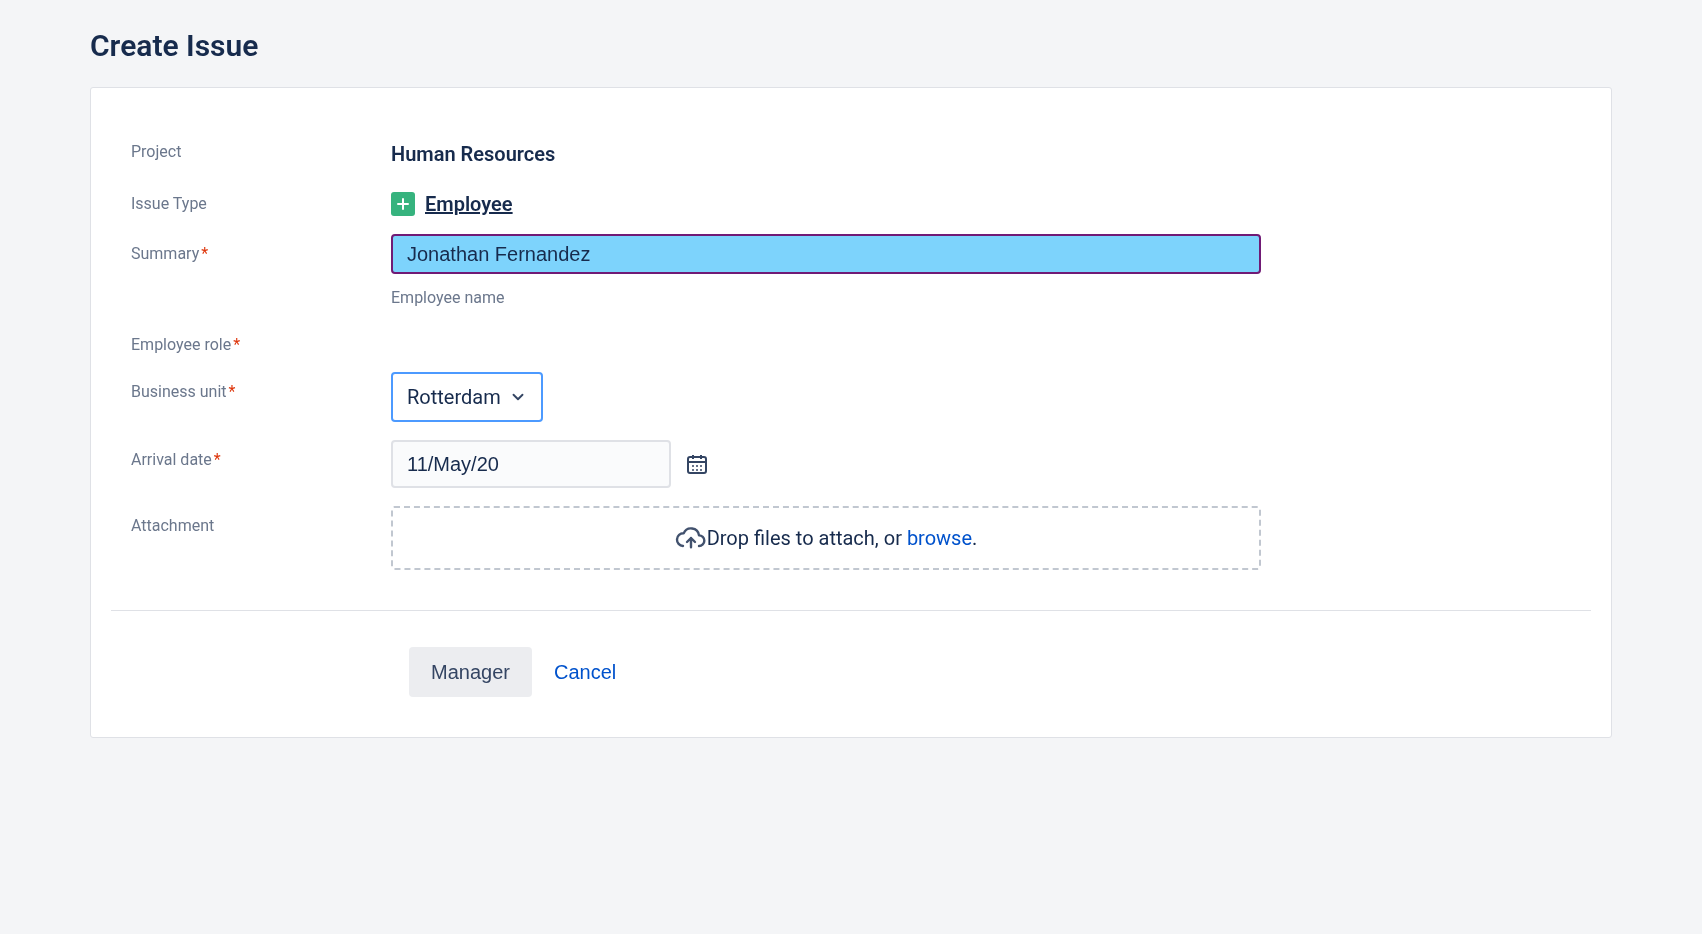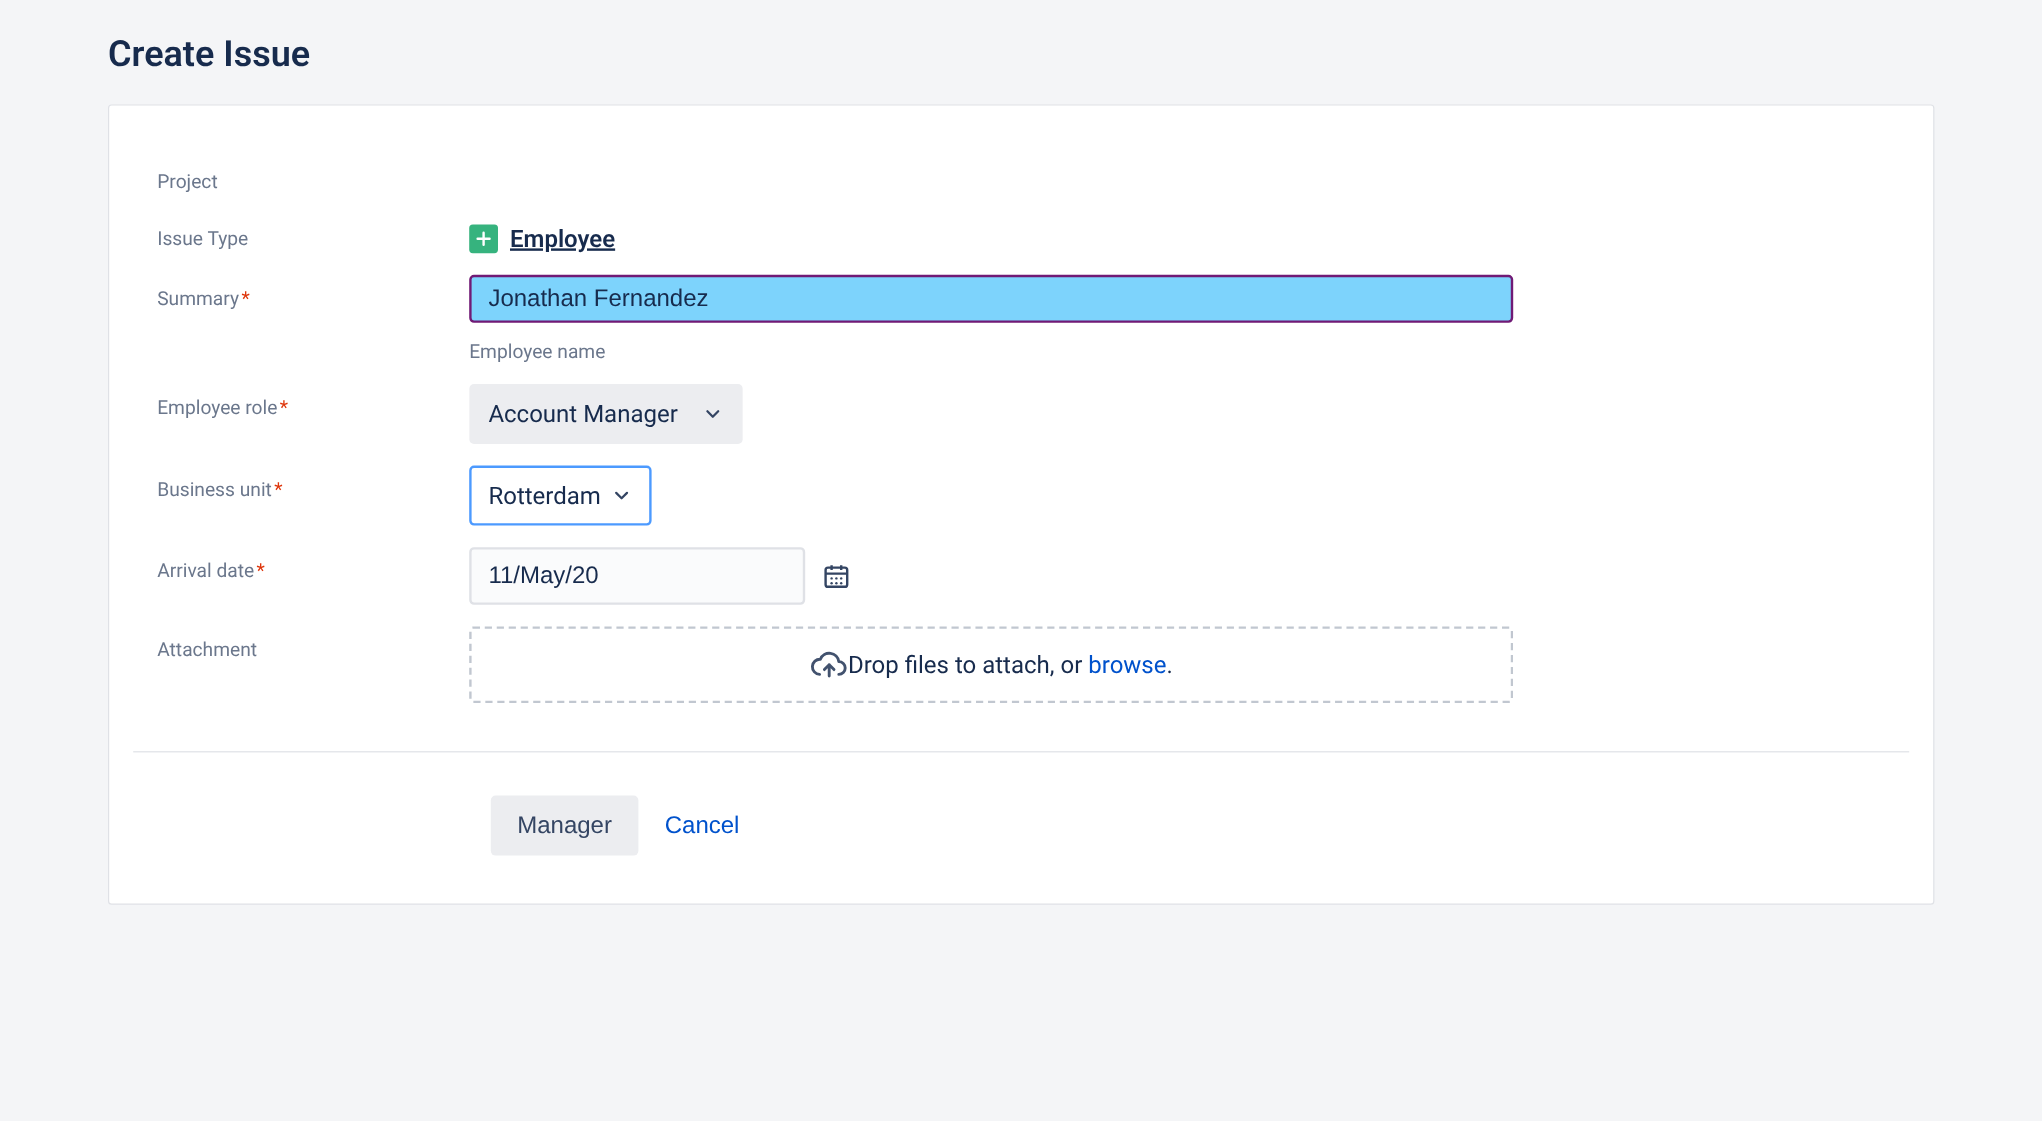--- a/index.html
+++ b/index.html
@@ -198,20 +198,23 @@
   </style>
 </head>
 <body>
 
 <h1 class="page-title">Create Issue</h1>
 
 <div class="panel">
 
   <div class="form-row">
     <div class="label-col">Project</div>
+    <div class="value-col">
+      <div class="value-text">Human Resources</div>
+    </div>
   </div>
 
   <div class="form-row">
     <div class="label-col">Issue Type</div>
     <div class="value-col">
       <div class="issue-type-wrap">
         <span class="issue-type-icon">
           <svg viewBox="0 0 16 16" fill="none">
               <path d="M8 3v10M3 8h10" stroke="#fff" stroke-width="2" stroke-linecap="round"></path>
             </svg>
@@ -227,30 +230,20 @@
     </div>
     <div class="value-col">
       <input type="text" class="text-input" value="Jonathan Fernandez" style="">
       <div class="helper-text">Employee name</div>
     </div>
   </div>
 
   <div class="form-row">
     <div class="label-col">
       <span>Employee role</span><span class="required">*</span>
-    </div>
-    <div class="value-col">
-      <div class="select-box" style="width:fit-content;">
-        <span>Account Manager</span>
-        <span class="chevron">
-          <svg viewBox="0 0 24 24" width="18" height="18">
-              <path d="M6 9l6 6 6-6" stroke="#344563" stroke-width="2.5" fill="none" stroke-linecap="round" stroke-linejoin="round"></path>
-            </svg>
-        </span>
-      </div>
     </div>
   </div>
 
   <div class="form-row">
     <div class="label-col">
       <span>Business unit</span><span class="required">*</span>
     </div>
     <div class="value-col">
       <div class="select-box focused" style="width:fit-content; gap:8px;">
         <span>Rotterdam</span>

